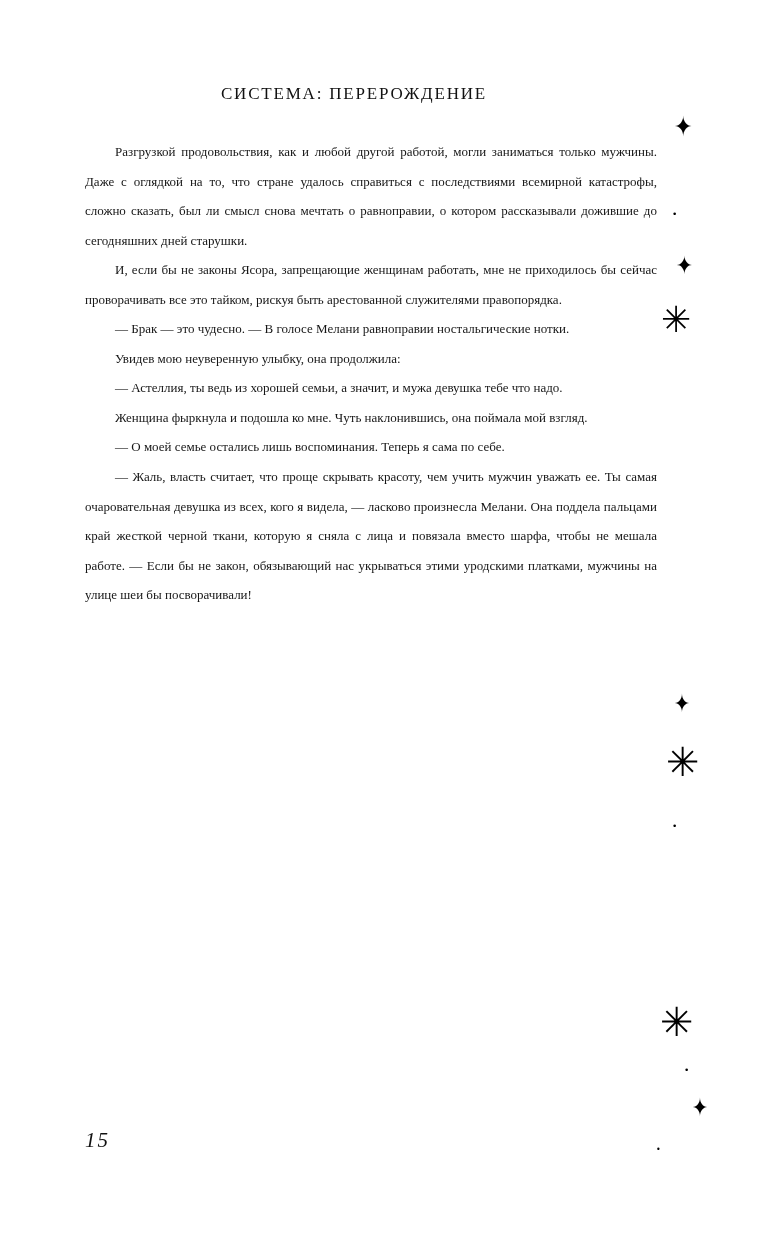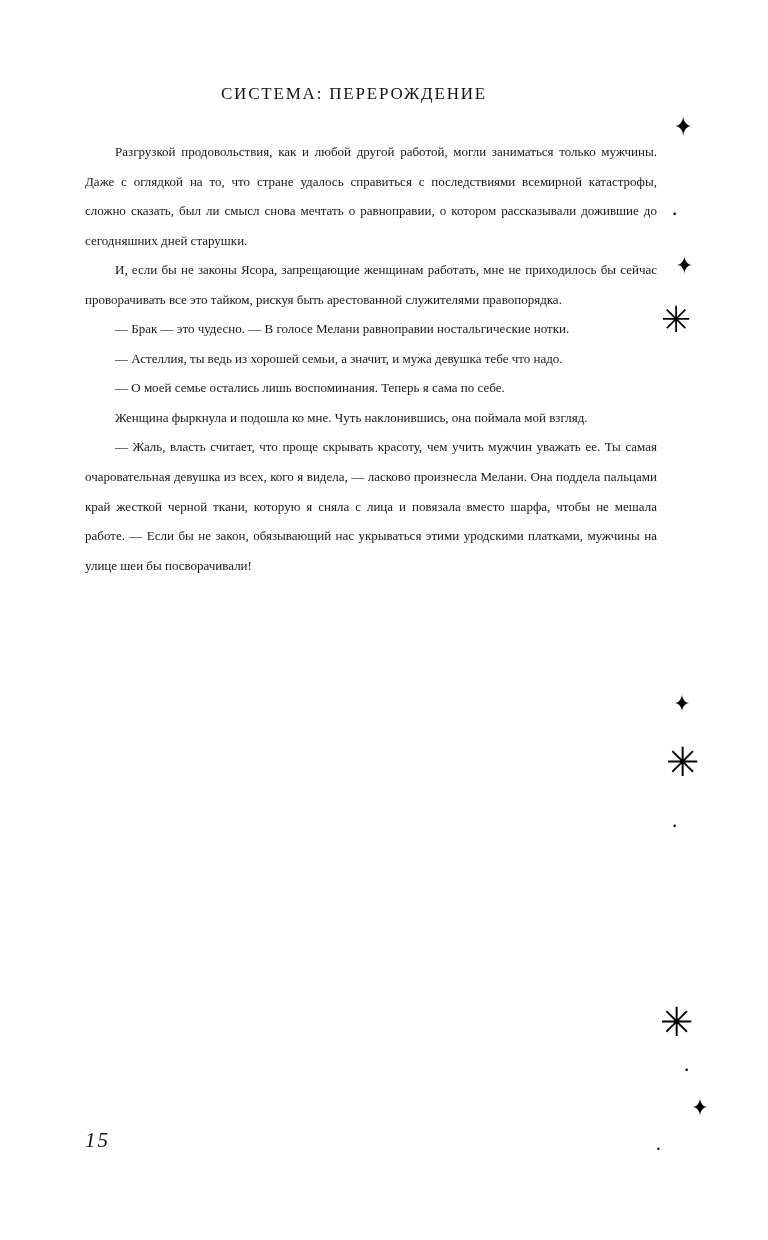--- a/index.html
+++ b/index.html
@@ -75,23 +75,24 @@
 <body>
 
 <div class="page">
 
   <div class="running-head">СИСТЕМА: ПЕРЕРОЖДЕНИЕ</div>
 
   <div class="text-block">
       <p>Разгрузкой продовольствия, как и любой другой работой, могли заниматься только мужчины. Даже с оглядкой на то, что стране удалось справиться с последствиями всемирной катастрофы, сложно сказать, был ли смысл снова мечтать о равноправии, о котором рассказывали дожившие до сегодняшних дней старушки.</p>
       <p>И, если бы не законы Ясора, запрещающие женщинам работать, мне не приходилось бы сейчас проворачивать все это тайком, рискуя быть арестованной служителями правопорядка.</p>
       <p>— Брак — это чудесно. — В голосе Мелани равноправии ностальгические нотки.</p>
+      <p>Увидев мою неуверенную улыбку, она продолжила:</p>
       <p>— Астеллия, ты ведь из хорошей семьи, а значит, и мужа девушка тебе что надо.</p>
+      <p>Женщина фыркнула и подошла ко мне. Чуть наклонившись, она поймала мой взгляд.</p>
       <p>— О моей семье остались лишь воспоминания. Теперь я сама по себе.</p>
-      <p>Женщина фыркнула и подошла ко мне. Чуть наклонившись, она поймала мой взгляд.</p>
       <p>— Жаль, власть считает, что проще скрывать красоту, чем учить мужчин уважать ее. Ты самая очаровательная девушка из всех, кого я видела, — ласково произнесла Мелани. Она поддела пальцами край жесткой черной ткани, которую я сняла с лица и повязала вместо шарфа, чтобы не мешала работе. — Если бы не закон, обязывающий нас укрываться этими уродскими платками, мужчины на улице шеи бы посворачивали!</p>
     </div>
 
   <div class="page-number">15</div>
 
   <span class="deco sparkle-1">✦</span>
   <span class="deco dot-1">•</span>
   <span class="deco sparkle-2">✦</span>
   <span class="deco star-1">✳</span>
   <span class="deco sparkle-3">✦</span>

